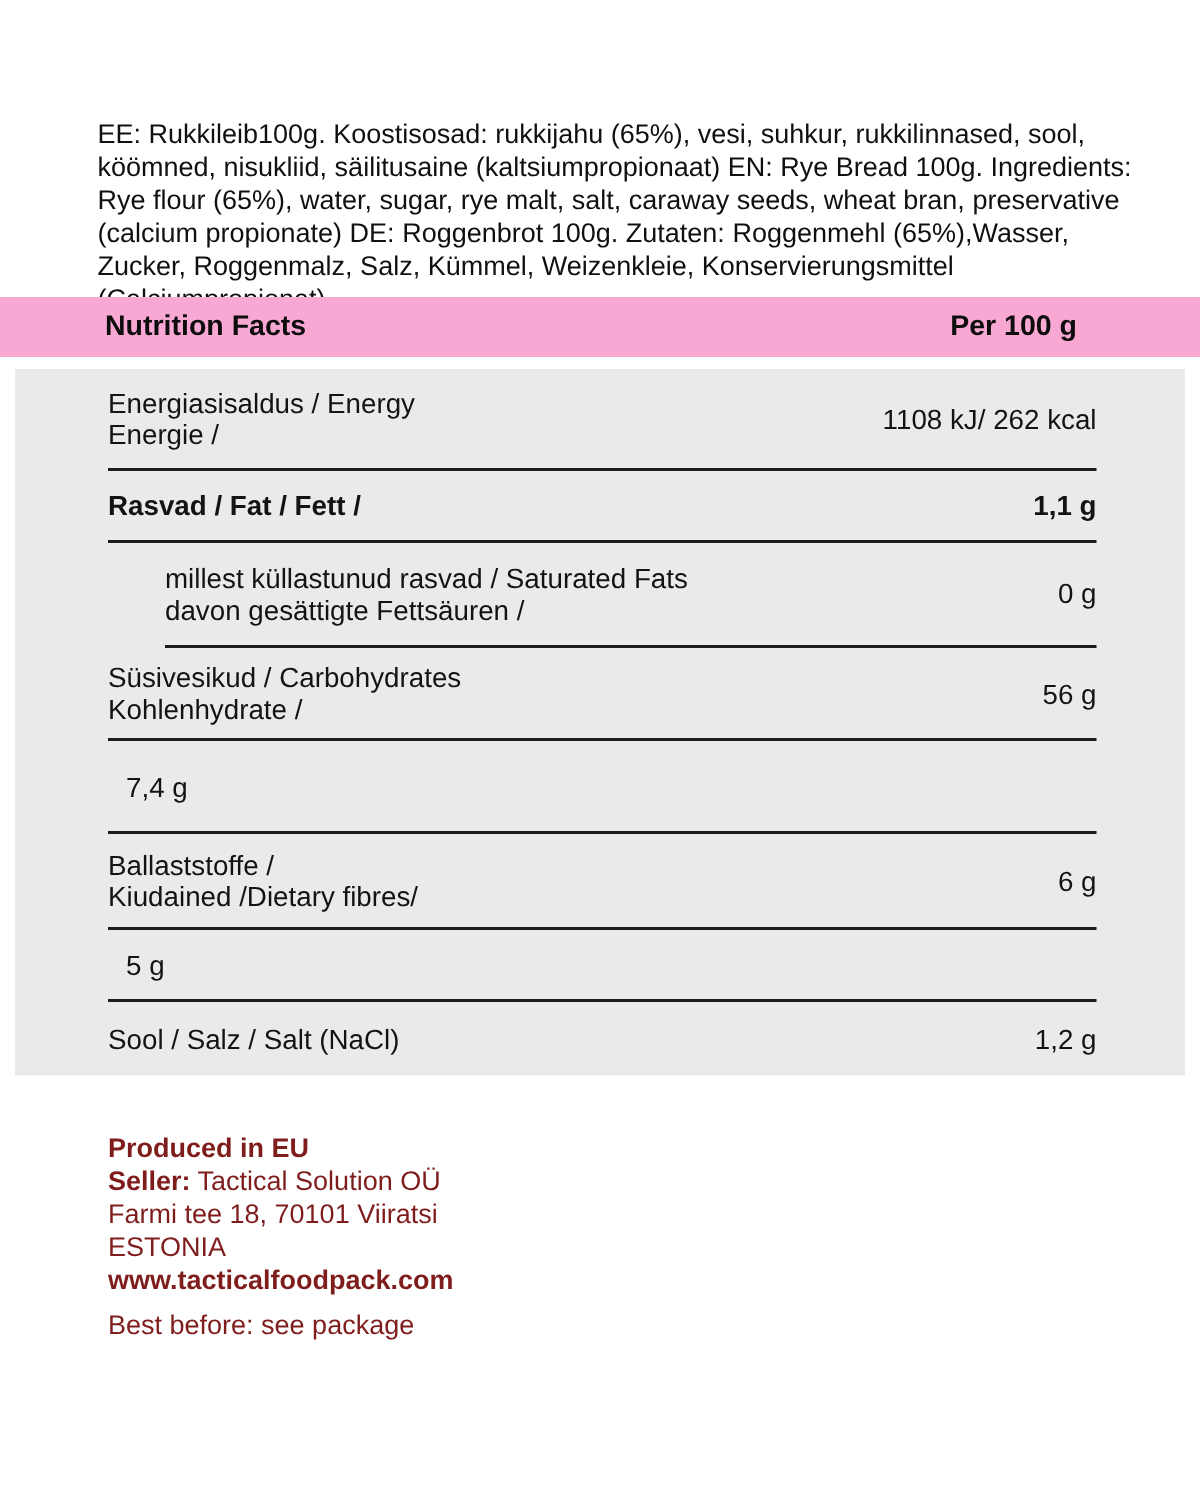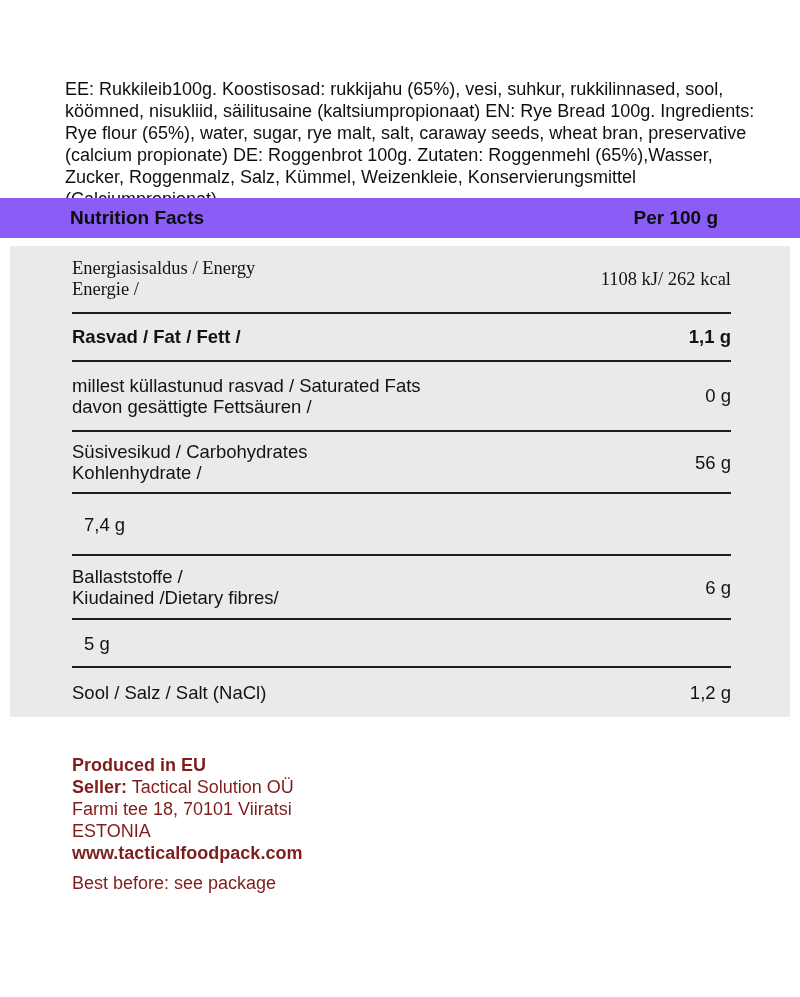--- a/index.html
+++ b/index.html
@@ -21,21 +21,21 @@
     line-height: 22px;
     color: #101010;
   }
   .ingredients b { font-weight: normal; }
 
   
   .nf-bar {
     position: absolute;
     left: 0; top: 198px;
     width: 800px; height: 40px;
-    background: #8b5cf6;
+    background: #f9a8d4;
     box-sizing: border-box;
     padding: 0 82px 0 70px;
     display: flex;
     align-items: center;
     justify-content: space-between;
     font-size: 19px;
     font-weight: bold;
     color: #0d0d0d;
   }
 
@@ -53,23 +53,23 @@
   .row {
     display: flex;
     align-items: center;
     justify-content: space-between;
     box-sizing: border-box;
     font-size: 18.5px;
     line-height: 21px;
     color: #131313;
   }
   .row.sep { border-bottom: 2px solid #1c1c1c; }
-  .h57 { height: 70px; font-family: Liberation Serif, serif; }
+  .h57 { height: 70px; }
   .h49 { height: 49px; font-weight: bold; }
-  .h72 { height: 72px; }
+  .h72 { height: 72px; margin-left: 38px; }
   .h64 { height: 64px; }
   .h65 { height: 65px; }
   .h50 { height: 50px; }
   .lbl { text-align: left; }
   .val { text-align: right; white-space: nowrap; padding-left: 12px; }
 
   
   .footer {
     position: absolute;
     left: 72px; top: 754px;

